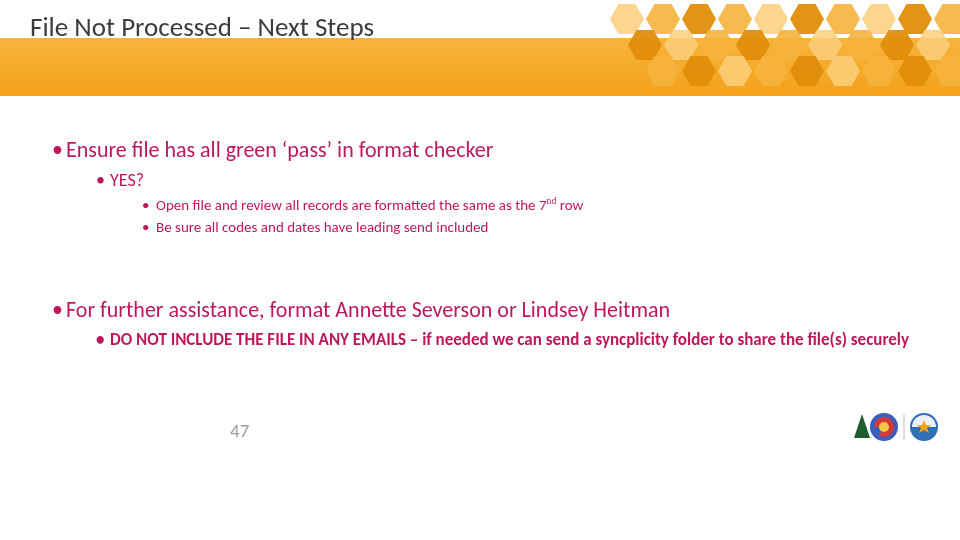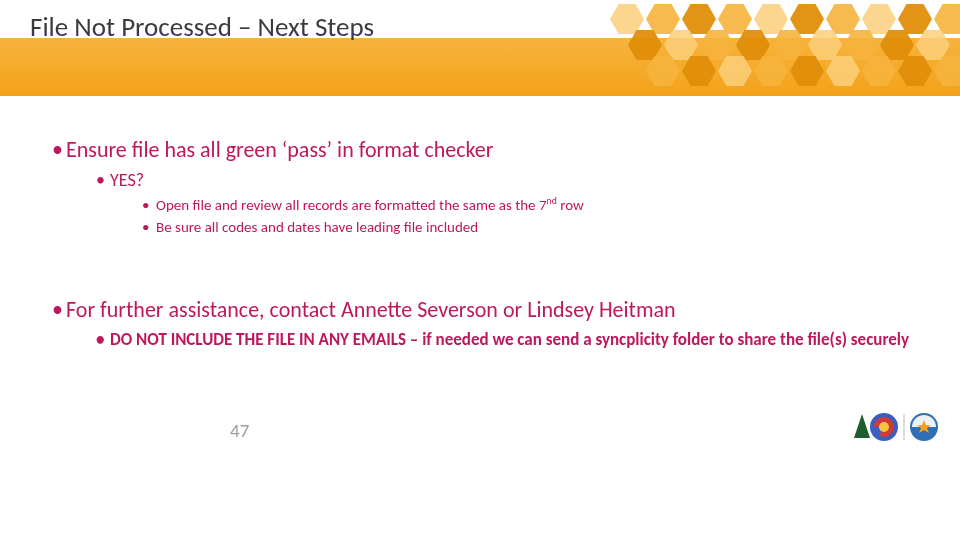--- a/index.html
+++ b/index.html
@@ -90,21 +90,21 @@
     margin-bottom: 2px;
     line-height: 1.35;
   }
   .lvl2.note {
     font-size: 17px;
     margin-left: 58px;
     line-height: 1.3;
     font-weight: bold;
   }
   .gap-md { height: 28px; }
-  sup { font-size: 0.65em; vertical-align: super; line-height: 0; }
+  sup { font-size: 0.65em; vertical-align: super; line-height: 0; font-family: Liberation Serif, serif; }
   .page-number {
     position: absolute;
     left: 230px;
     bottom: 18px;
     font-size: 19px;
     color: #9e9e9e;
   }
   .footer-logo {
     position: absolute;
     right: 18px;
@@ -155,28 +155,28 @@
 
   <div class="content">
     <ul>
       <li class="lvl1 bullet">Ensure file has all green ‘pass’ in format checker</li>
 
       <li class="lvl2 bullet">YES?</li>
 
       <li class="lvl3 bullet">
         <span>Open file and review all records are formatted the same as the 7</span><sup>nd</sup><span> row</span>
       </li>
-      <li class="lvl3 bullet">Be sure all codes and dates have leading file included</li>
+      <li class="lvl3 bullet">Be sure all codes and dates have leading send included</li>
 
       <li class="gap-md"></li>
 
 
       <li class="gap-md"></li>
 
-      <li class="lvl1 bullet">For further assistance, contact Annette Severson or Lindsey Heitman</li>
+      <li class="lvl1 bullet">For further assistance, format Annette Severson or Lindsey Heitman</li>
       <li class="lvl2 note bullet">DO NOT INCLUDE THE FILE IN ANY EMAILS – if needed we can send a syncplicity folder to share the file(s) securely</li>
     </ul>
   </div>
 
   <div class="page-number">47</div>
 
   <div class="footer-logo">
     <svg width="96" height="38" viewBox="0 0 96 38">
 
       <polygon points="8,30 16,6 24,30" fill="#1f5c2e"></polygon>

